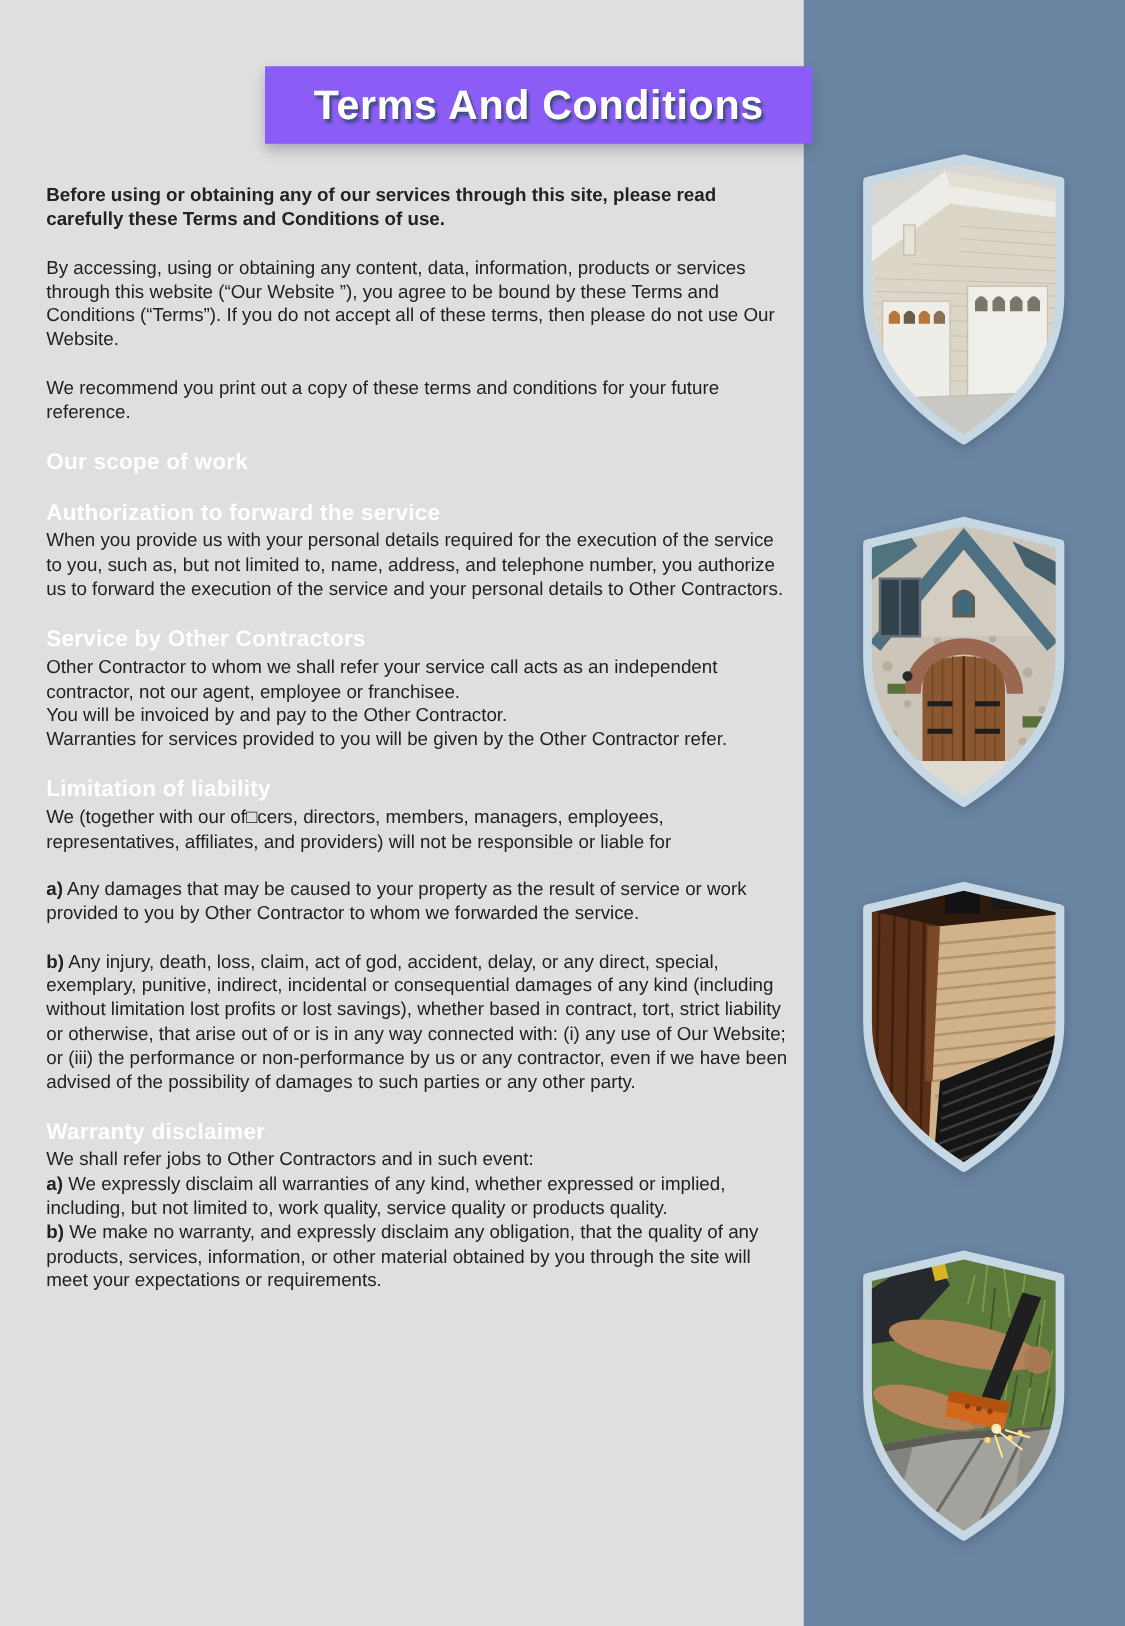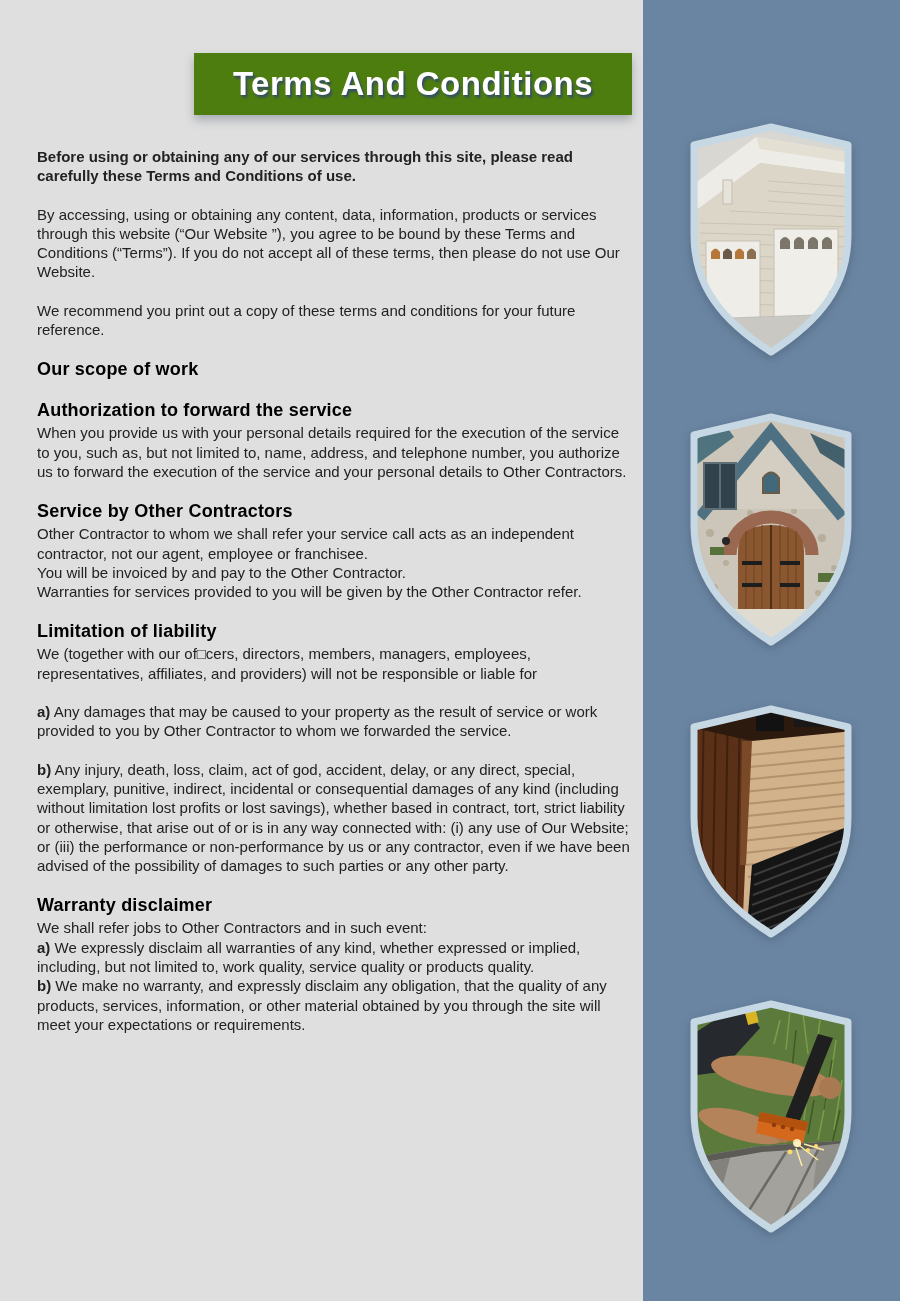--- a/index.html
+++ b/index.html
@@ -8,43 +8,43 @@
     width:900px;height:1301px;
     background:#6a85a2;
     overflow:hidden;
     font-family:"Liberation Sans", sans-serif;
   }
   .paper{
     position:absolute;left:0;top:0;width:643px;height:1301px;
     background:#dfdfdf;
   }
   .banner{
-    position:absolute;left:194px;top:53px;width:438px;height:62px;
-    background:#4d7c0f;
+    position:absolute;left:212px;top:53px;width:438px;height:62px;
+    background:#8b5cf6;
     display:flex;align-items:center;justify-content:center;
     box-shadow:0 5px 9px rgba(70,80,95,.35);
   }
   .banner h1{
     margin:0;
     font-size:33px;font-weight:bold;color:#ffffff;
     letter-spacing:.5px;
     text-shadow:2px 3px 2px rgba(48,74,108,.75), 1px 1px 0 rgba(48,74,108,.6);
     white-space:nowrap;
   }
   .content{
     position:absolute;left:37px;top:147px;width:596px;
     color:#222222;
     font-size:15px;line-height:19.3px;
   }
   .content p{margin:0;}
   .content p.gap{margin-top:19px;}
   .content section:first-child p:first-child{margin-top:0;font-weight:bold;}
   .content h2{
     font-size:18px;line-height:21px;
-    color:#000000;
+    color:#ffffff;
     margin:20px 0 2px 0;
     letter-spacing:.2px;
   }
   .sidebar{
     position:absolute;left:643px;top:0;width:257px;height:1301px;
   }
   .shield{position:absolute;left:47px;width:162px;height:234px;}
   .shield svg{display:block;width:100%;height:100%;filter:drop-shadow(0 3px 5px rgba(40,55,75,.30));}
   #shield1{top:123px;} #shield2{top:413px;} #shield3{top:705px;} #shield4{top:1000px;}
 </style>

